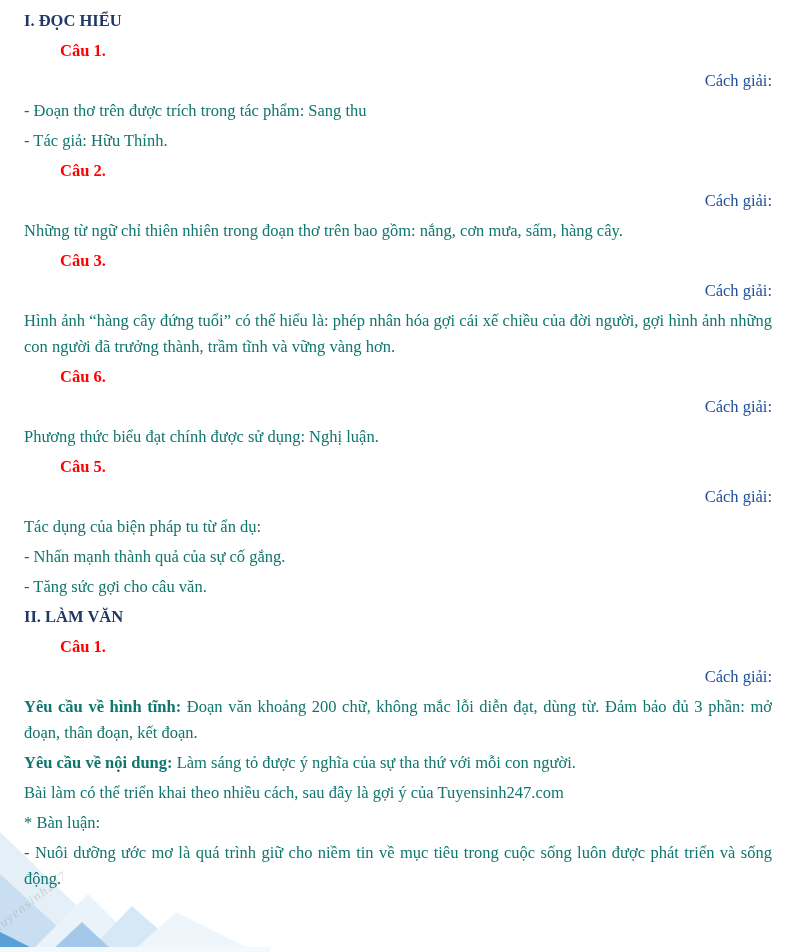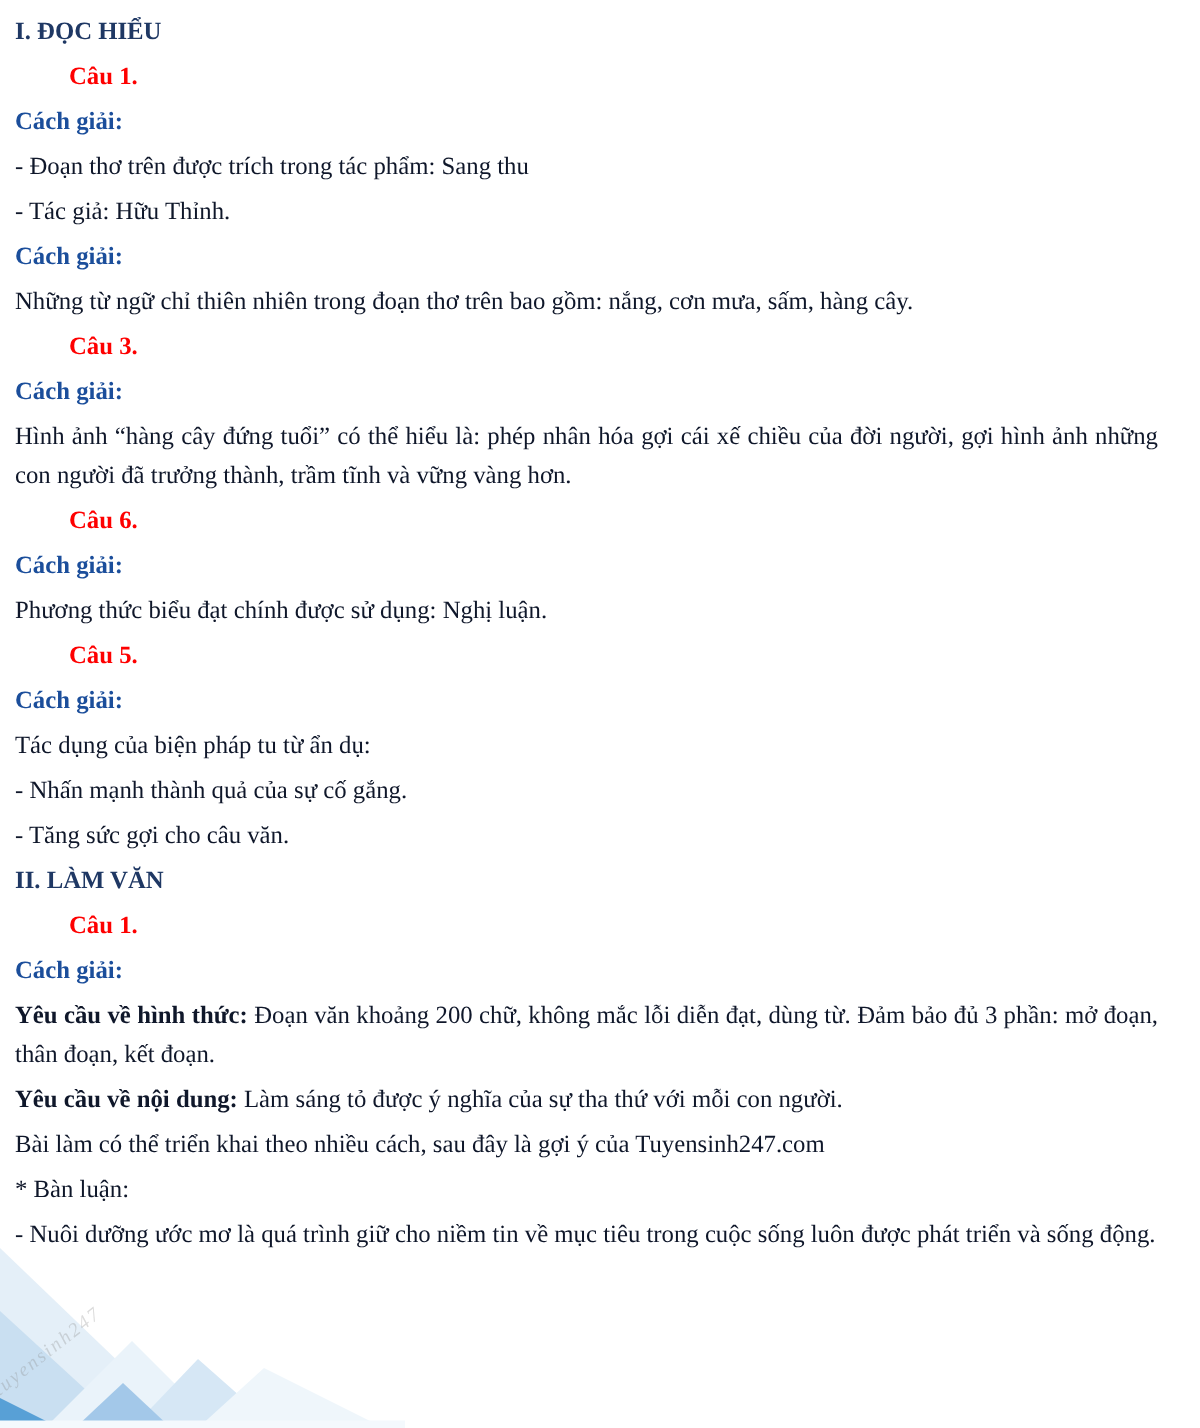--- a/index.html
+++ b/index.html
@@ -7,32 +7,32 @@
     width:800px;height:952px;
     background:#ffffff;
     font-family:"Liberation Serif","DejaVu Serif",serif;
     overflow:hidden;
     position:relative;
   }
   .page{
     position:relative;
     width:800px;height:952px;
     box-sizing:border-box;
-    padding:8px 28px 0 10px;
+    padding:8px 28px 0 24px;
     z-index:1;
   }
   p{
     margin:0 0 4px 0;
     font-size:16.5px;
     line-height:26px;
-    color:#0f172a;
+    color:#0f766e;
   }
   .navy{color:#1f3864;font-weight:bold;}
   .red{color:#fe0000;font-weight:bold;margin-left:36px;}
-  .blue{color:#1b4e9b;font-weight:bold;}
+  .blue{color:#1b4e9b;font-weight:normal;text-align:right;}
   .italic{}
   .just{text-align:justify;}
   .mt{margin-top:7px;}
   
   .corner-decor{
     position:absolute;
     left:0;bottom:0;
     width:270px;height:150px;
     z-index:0;
     pointer-events:none;
@@ -56,20 +56,21 @@
 
 <div class="page">
 
   <p class="navy">I. ĐỌC HIỂU</p>
 
   <p class="red">Câu 1.</p>
   <p class="blue">Cách giải:</p>
   <p>- Đoạn thơ trên được trích trong tác phẩm: Sang thu</p>
   <p>- Tác giả: Hữu Thỉnh.</p>
 
+  <p class="red">Câu 2.</p>
   <p class="blue">Cách giải:</p>
   <p>Những từ ngữ chỉ thiên nhiên trong đoạn thơ trên bao gồm: nắng, cơn mưa, sấm, hàng cây.</p>
 
   <p class="red">Câu 3.</p>
   <p class="blue">Cách giải:</p>
   <p class="just">Hình ảnh “hàng cây đứng tuổi” có thể hiểu là: phép nhân hóa gợi cái xế chiều của đời người, gợi hình ảnh những con người đã trưởng thành, trầm tĩnh và vững vàng hơn.</p>
 
   <p class="red">Câu 6.</p>
   <p class="blue">Cách giải:</p>
   <p>Phương thức biểu đạt chính được sử dụng: Nghị luận.</p>
@@ -78,21 +79,21 @@
   <p class="blue">Cách giải:</p>
   <p>Tác dụng của biện pháp tu từ ẩn dụ:</p>
   <p>- Nhấn mạnh thành quả của sự cố gắng.</p>
   <p>- Tăng sức gợi cho câu văn.</p>
 
   <p class="navy">II. LÀM VĂN</p>
 
   <p class="red">Câu 1.</p>
   <p class="blue">Cách giải:</p>
 
-  <p class="just"><strong>Yêu cầu về hình thức:</strong><span> Đoạn văn khoảng 200 chữ, không mắc lỗi diễn đạt, dùng từ. Đảm bảo đủ 3 phần: mở đoạn, thân đoạn, kết đoạn.</span></p>
+  <p class="just"><strong>Yêu cầu về hình tĩnh:</strong><span> Đoạn văn khoảng 200 chữ, không mắc lỗi diễn đạt, dùng từ. Đảm bảo đủ 3 phần: mở đoạn, thân đoạn, kết đoạn.</span></p>
 
   <p><strong>Yêu cầu về nội dung:</strong><span> Làm sáng tỏ được ý nghĩa của sự tha thứ với mỗi con người.</span></p>
 
   <p class="italic">Bài làm có thể triển khai theo nhiều cách, sau đây là gợi ý của Tuyensinh247.com</p>
 
   <p>* Bàn luận:</p>
   <p class="just">- Nuôi dưỡng ước mơ là quá trình giữ cho niềm tin về mục tiêu trong cuộc sống luôn được phát triển và sống động.</p>
 
 </div>
 

